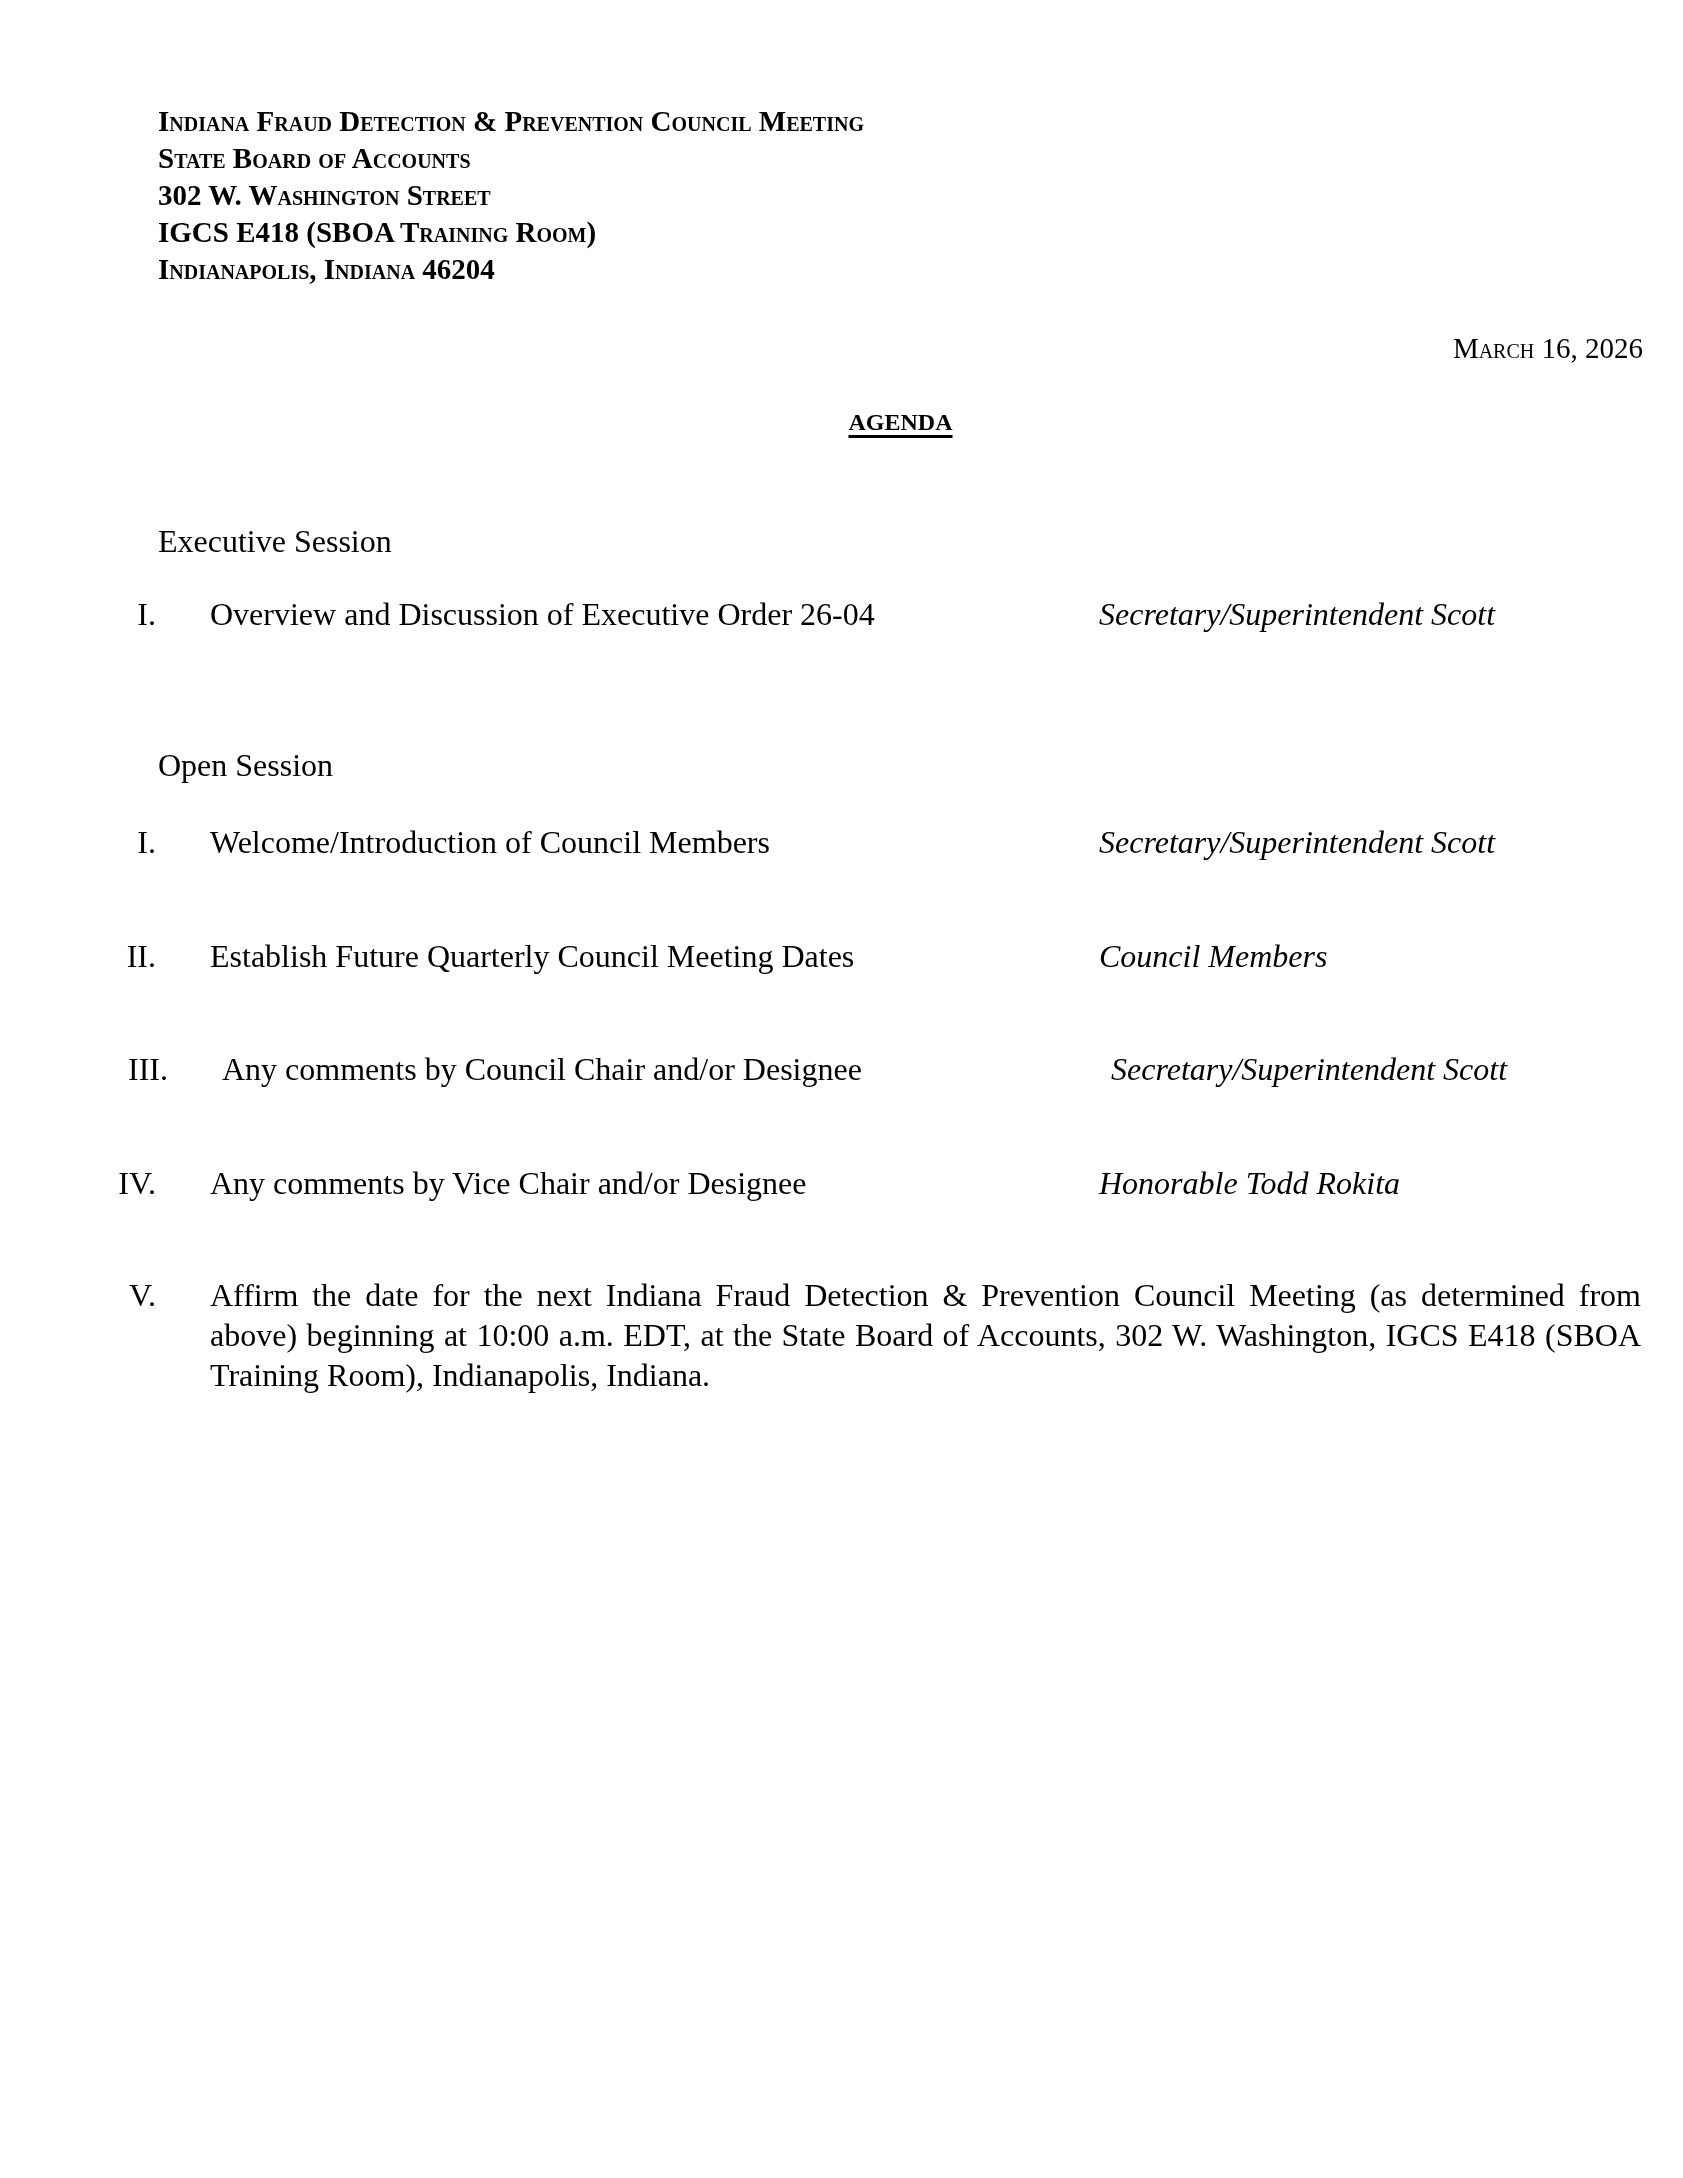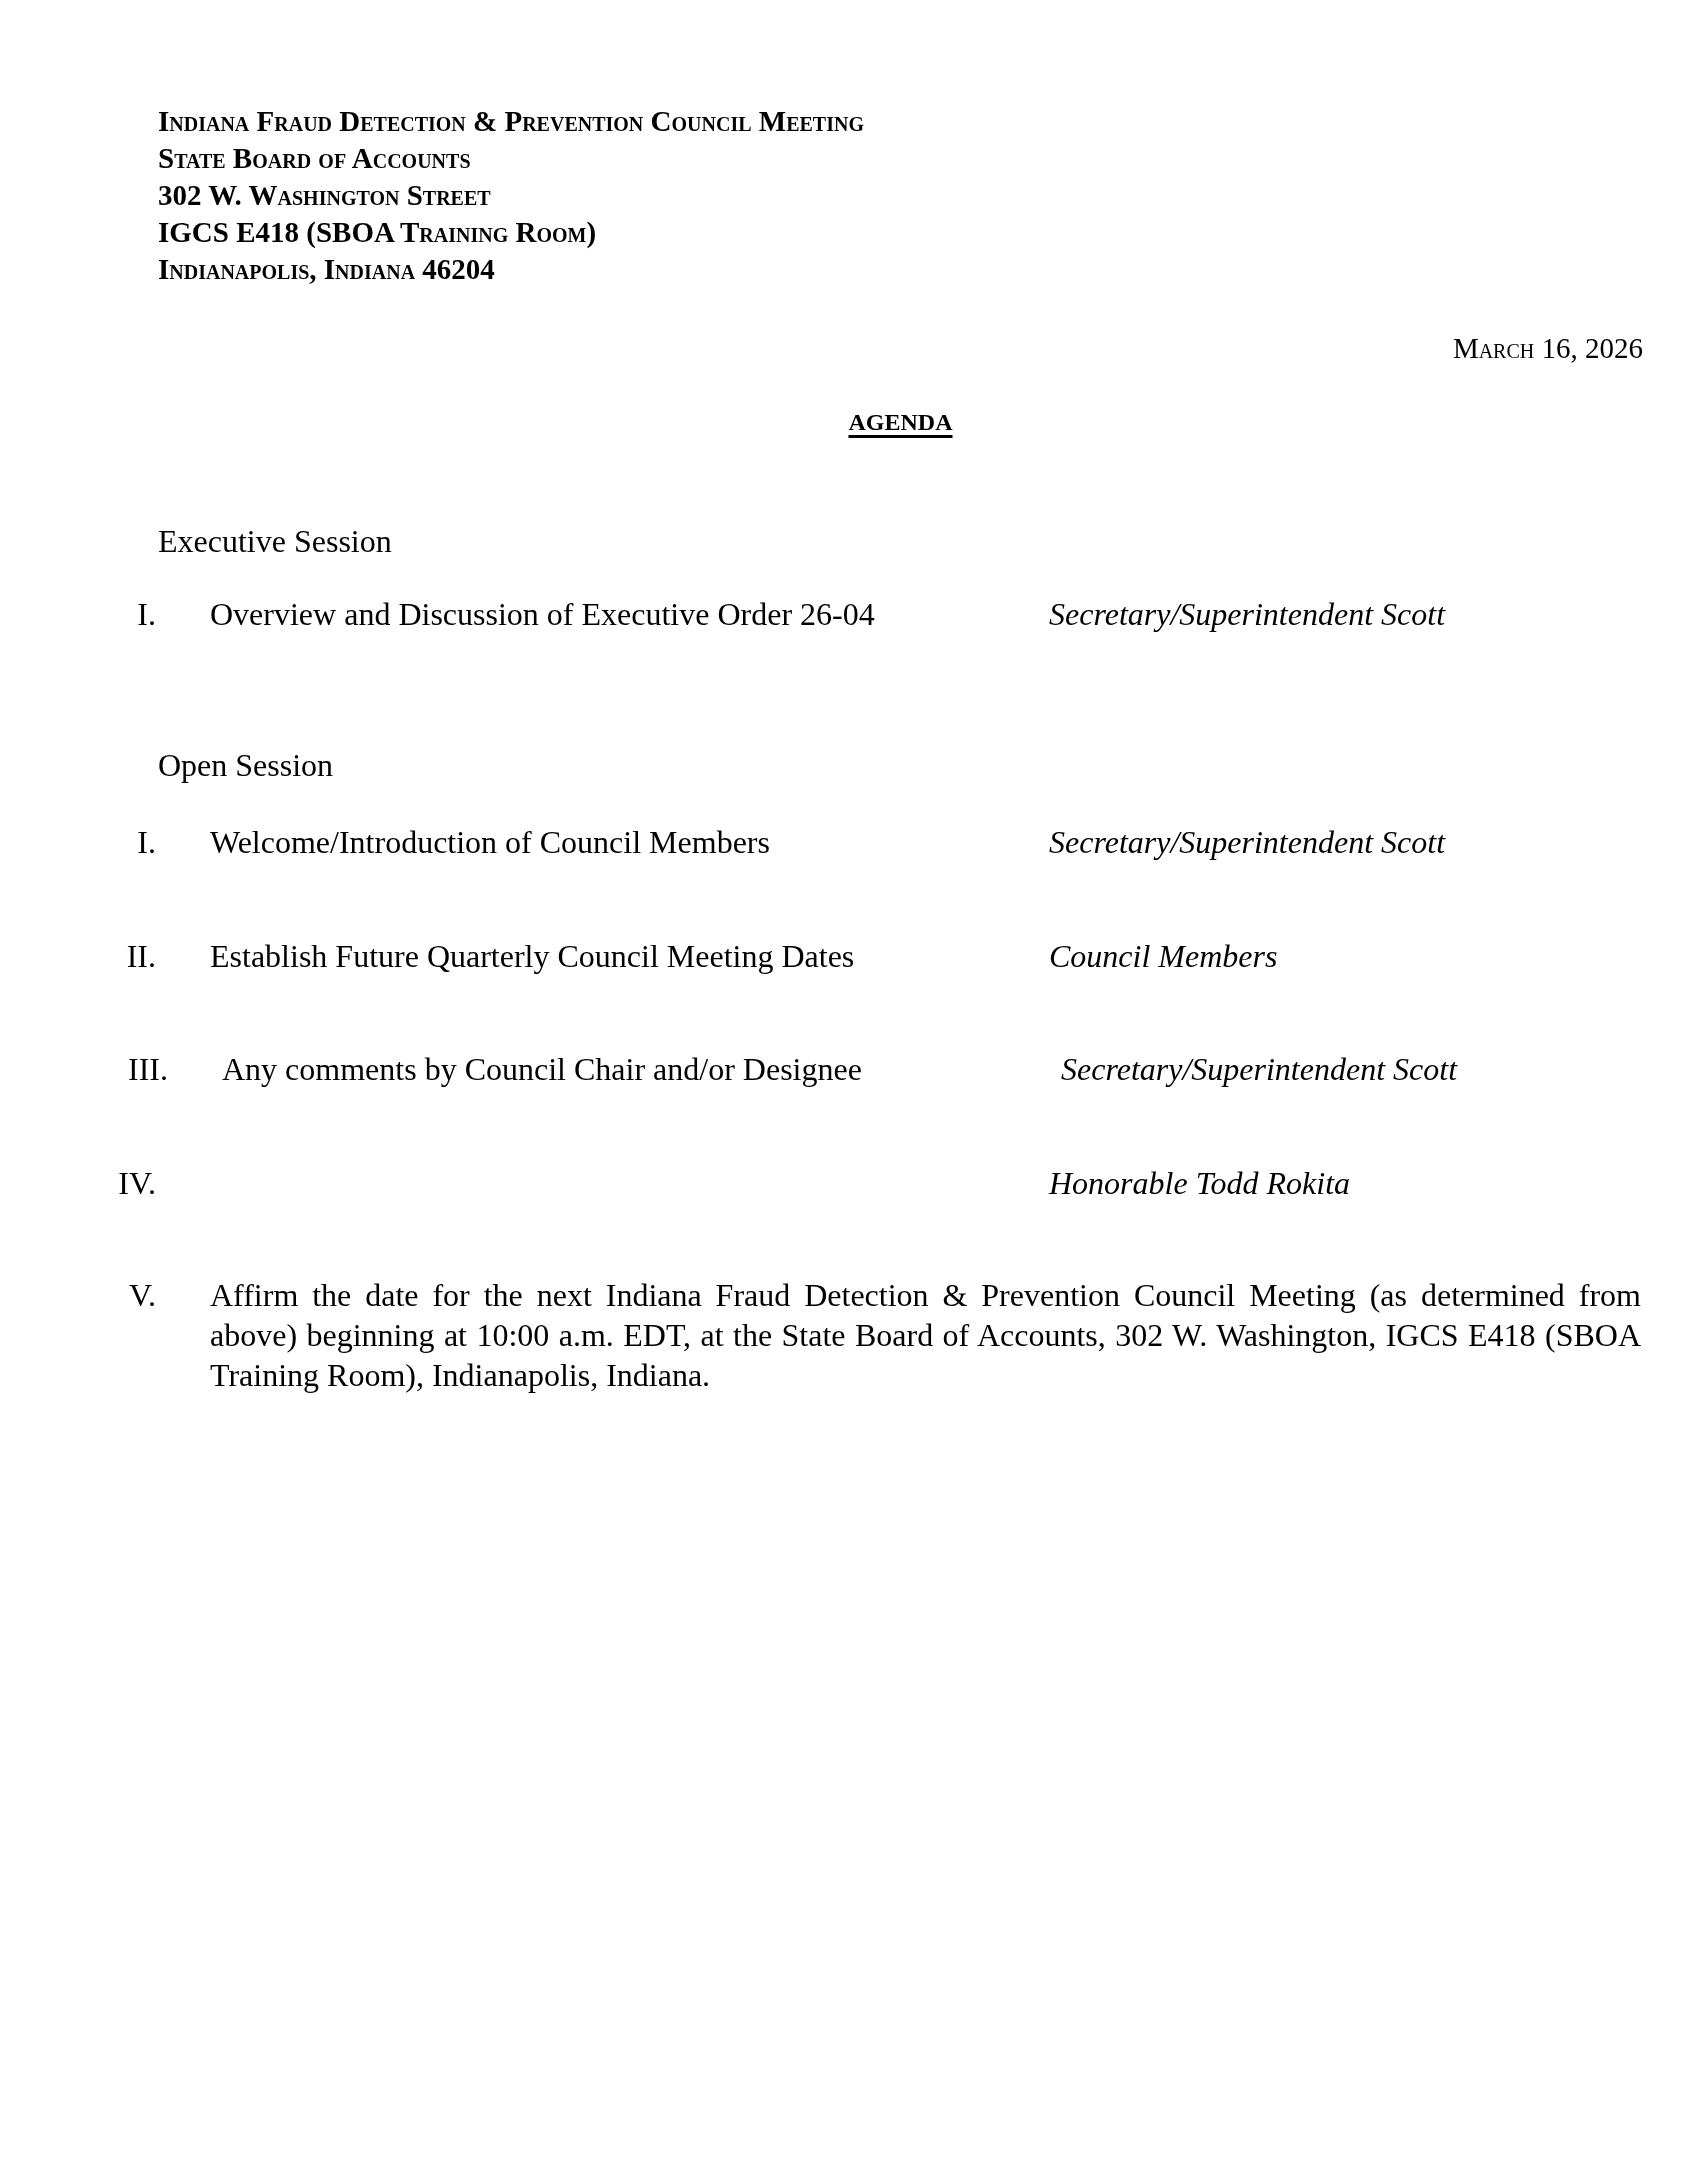--- a/index.html
+++ b/index.html
@@ -12,21 +12,21 @@
   .date { position: absolute; left: 158px; width: 1485px; top: 330px; text-align: right;
           font-weight: normal; font-variant: small-caps; font-size: 29px; line-height: 37px; }
   .agenda { position: absolute; left: 158px; width: 1485px; top: 404px; text-align: center;
             font-weight: bold; font-size: 24px; line-height: 37px; }
   .agenda span { text-decoration: underline; text-decoration-thickness: 3px; text-underline-offset: 5px; }
   .section { position: absolute; left: 158px; font-size: 32px; line-height: 40px;
              text-decoration-thickness: 2px; text-underline-offset: 5px; white-space: nowrap; }
   .row { position: absolute; left: 0; width: 1683px; height: 40px; font-size: 32px; line-height: 40px; }
   .num { position: absolute; right: 1527px; text-align: right; white-space: nowrap; }
   .topic { position: absolute; left: 210px; white-space: nowrap; }
-  .presenter { position: absolute; left: 1049px; font-style: italic; white-space: nowrap; }
+  .presenter { position: absolute; left: 1099px; font-style: italic; white-space: nowrap; }
   .row.multi { height: auto; }
   .row.multi .topic { white-space: normal; width: 1431px; text-align: justify; }
 </style>
 </head>
 <body>
 
 <div class="header">
   <div>Indiana Fraud Detection &amp; Prevention Council Meeting</div>
   <div>State Board of Accounts</div>
   <div>302 W. Washington Street</div>
@@ -63,20 +63,21 @@
 </div>
 
 <div class="row" style="top:1049px;margin-left:12px;">
   <span class="num">III.</span>
   <span class="topic">Any comments by Council Chair and/or Designee</span>
   <span class="presenter">Secretary/Superintendent Scott</span>
 </div>
 
 <div class="row" style="top:1163px;">
   <span class="num">IV.</span>
+  <span class="topic">Any comments by Vice Chair and/or Designee</span>
   <span class="presenter">Honorable Todd Rokita</span>
 </div>
 
 <div class="row multi" style="top:1275px;">
   <span class="num">V.</span>
   <span class="topic">Affirm the date for the next Indiana Fraud Detection &amp; Prevention Council Meeting (as determined from above) beginning at 10:00 a.m. EDT, at the State Board of Accounts, 302 W. Washington, IGCS E418 (SBOA Training Room), Indianapolis, Indiana.</span>
 </div>
 
 
 </body></html>

